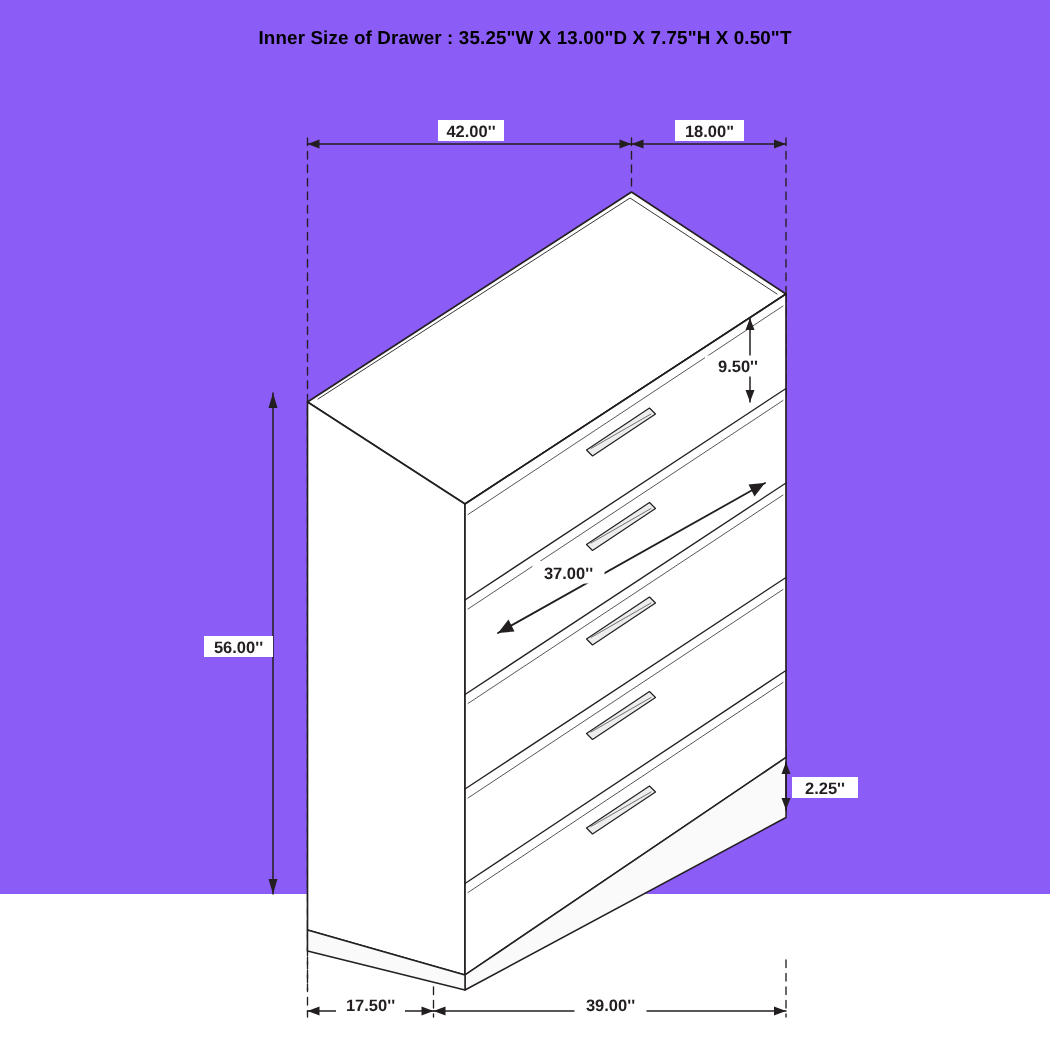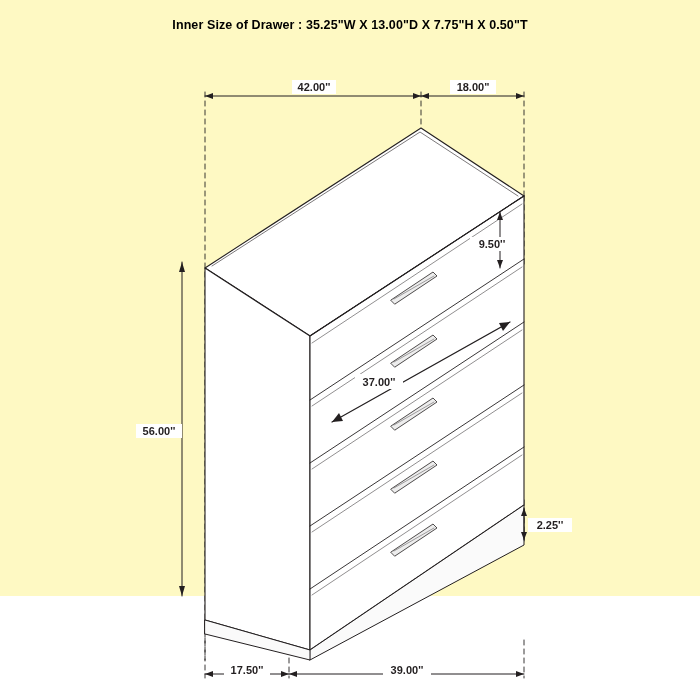--- a/index.html
+++ b/index.html
@@ -11,21 +11,21 @@
     width: 700px;
     height: 700px;
     font-family: "Liberation Sans", sans-serif;
     overflow: hidden;
     position: relative;
   }
   #page {
     position: relative;
     width: 700px;
     height: 596px;
-    background: #fef9c3;
+    background: #8b5cf6;
   }
   #title {
     position: absolute;
     top: 18px;
     left: 0;
     width: 700px;
     text-align: center;
     font-size: 12.5px;
     font-weight: bold;
     color: #000000;

